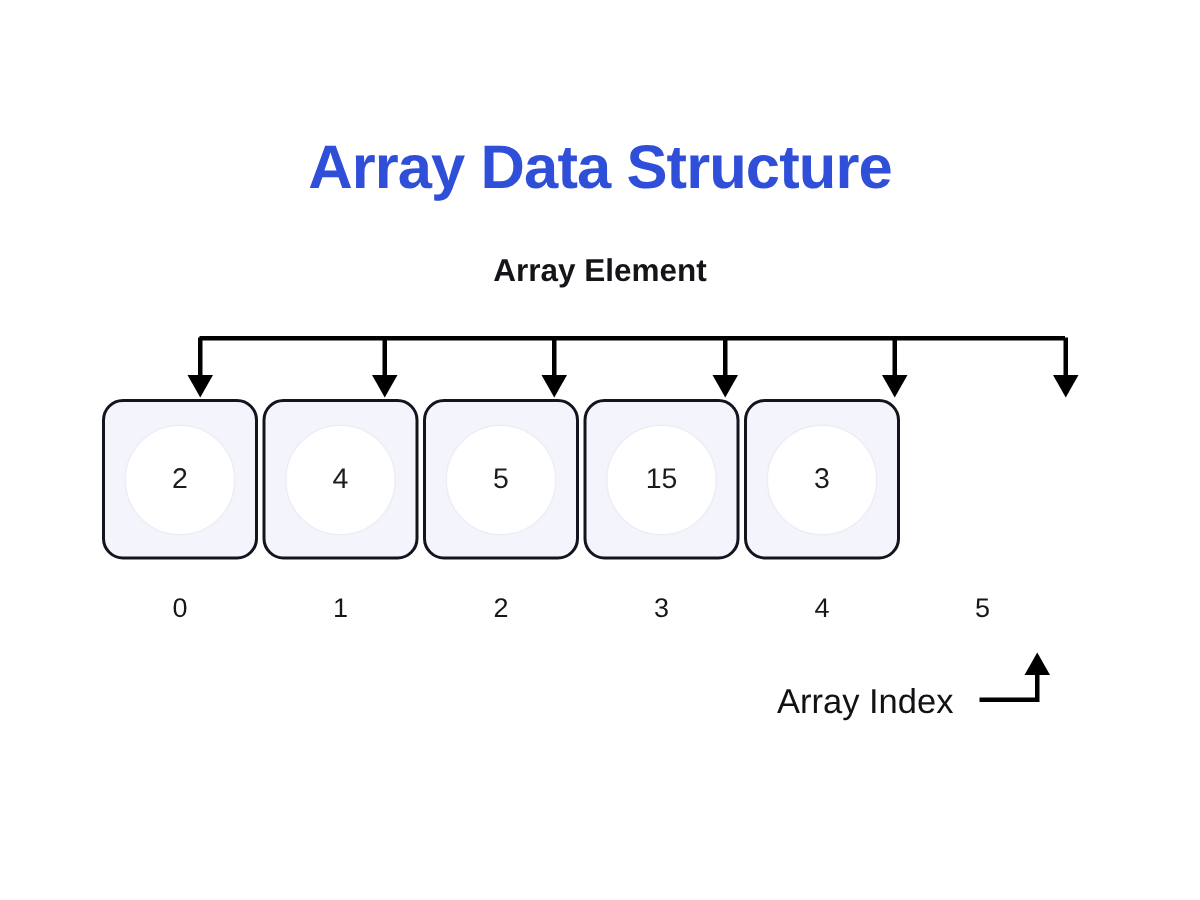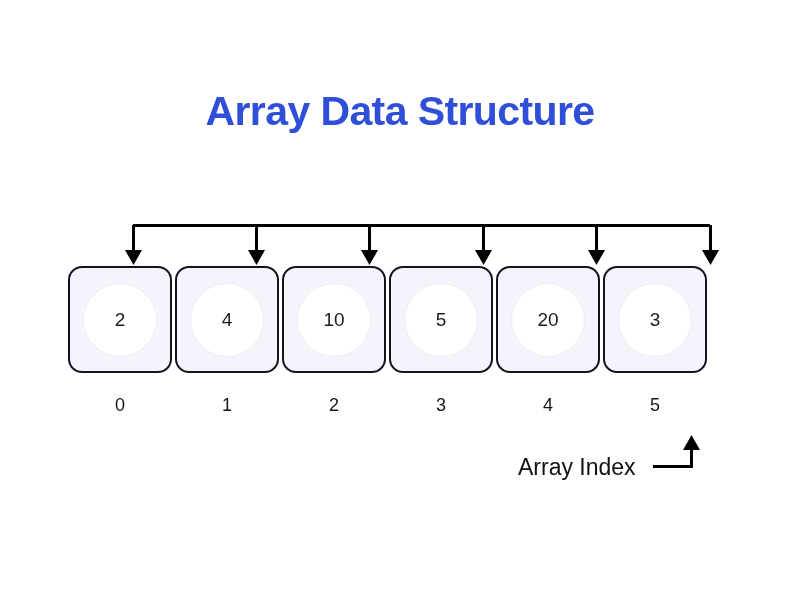--- a/index.html
+++ b/index.html
@@ -122,20 +122,21 @@
     white-space: nowrap;
   }
 </style>
 </head>
 <body>
 
 <div class="canvas">
 
   <div class="title">Array Data Structure</div>
 
+  <div class="element-label">Array Element</div>
 
   <svg class="bracket-svg" viewBox="0 0 800 600">
     <g stroke="#000000" stroke-width="3" fill="none">
 
       <line x1="133" y1="225.5" x2="710" y2="225.5"></line>
 
       <line x1="133.5" y1="225" x2="133.5" y2="251"></line>
       <line x1="256.5" y1="225" x2="256.5" y2="251"></line>
       <line x1="369.5" y1="225" x2="369.5" y2="251"></line>
       <line x1="483.5" y1="225" x2="483.5" y2="251"></line>
@@ -154,27 +155,24 @@
   </svg>
 
   <div class="array-row">
     <div class="cell">
       <div class="bubble">2</div>
     </div>
     <div class="cell">
       <div class="bubble">4</div>
     </div>
     <div class="cell">
-      <div class="bubble">10</div>
-    </div>
-    <div class="cell">
       <div class="bubble">5</div>
     </div>
     <div class="cell">
-      <div class="bubble">20</div>
+      <div class="bubble">15</div>
     </div>
     <div class="cell">
       <div class="bubble">3</div>
     </div>
   </div>
 
   <div class="index-row">
     <div class="index-label">0</div>
     <div class="index-label">1</div>
     <div class="index-label">2</div>

